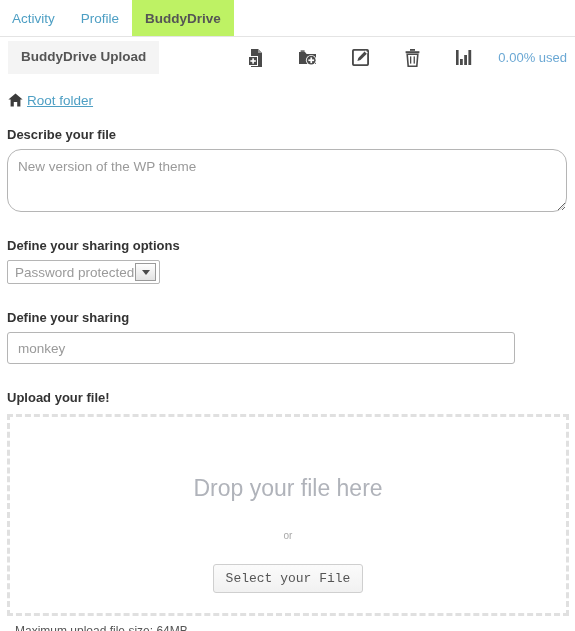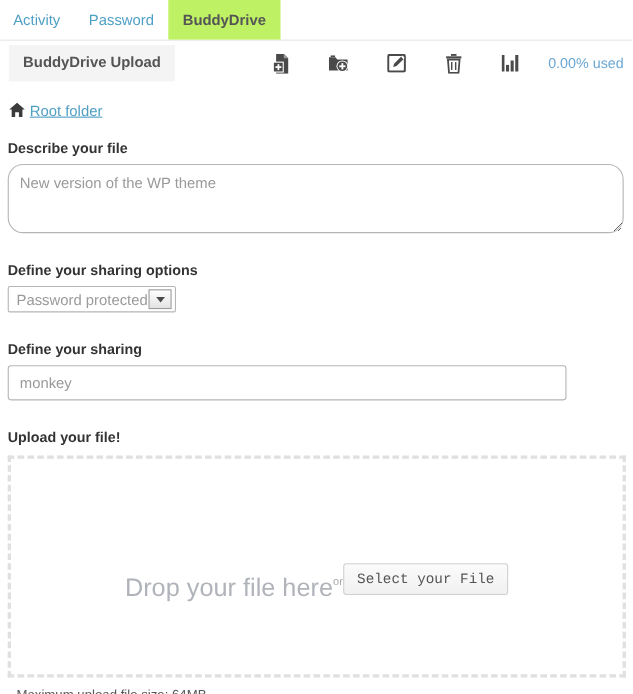--- a/index.html
+++ b/index.html
@@ -188,21 +188,21 @@
   input.password::placeholder { color: #9a9a9a; }
 
   
   .dropzone {
     box-sizing: border-box;
     margin: 9px 0 0 0;
     width: 562px;
     height: 202px;
     border: 3px dashed #e0e0e0;
     display: flex;
-    flex-direction: row;
+    flex-direction: column;
     align-items: center;
     justify-content: center;
     background: #ffffff;
     cursor: pointer;
   }
   .drop-title {
     font-size: 23px;
     color: #b0b3ba;
     margin-top: 38px;
   }
@@ -226,21 +226,21 @@
     font-size: 12px;
     color: #555555;
     margin: 8px 0 0 8px;
   }
 </style>
 </head>
 <body>
 
 <div class="nav-tabs">
   <a class="nav-tab first">Activity</a>
-  <a class="nav-tab">Password</a>
+  <a class="nav-tab">Profile</a>
   <a class="nav-tab active">BuddyDrive</a>
 </div>
 
 <div class="section-row">
   <div class="section-title">BuddyDrive Upload</div>
 
   <div class="toolbar">
 
     <span class="tool-icon">
       <svg width="17" height="18" viewBox="0 0 17 18">

